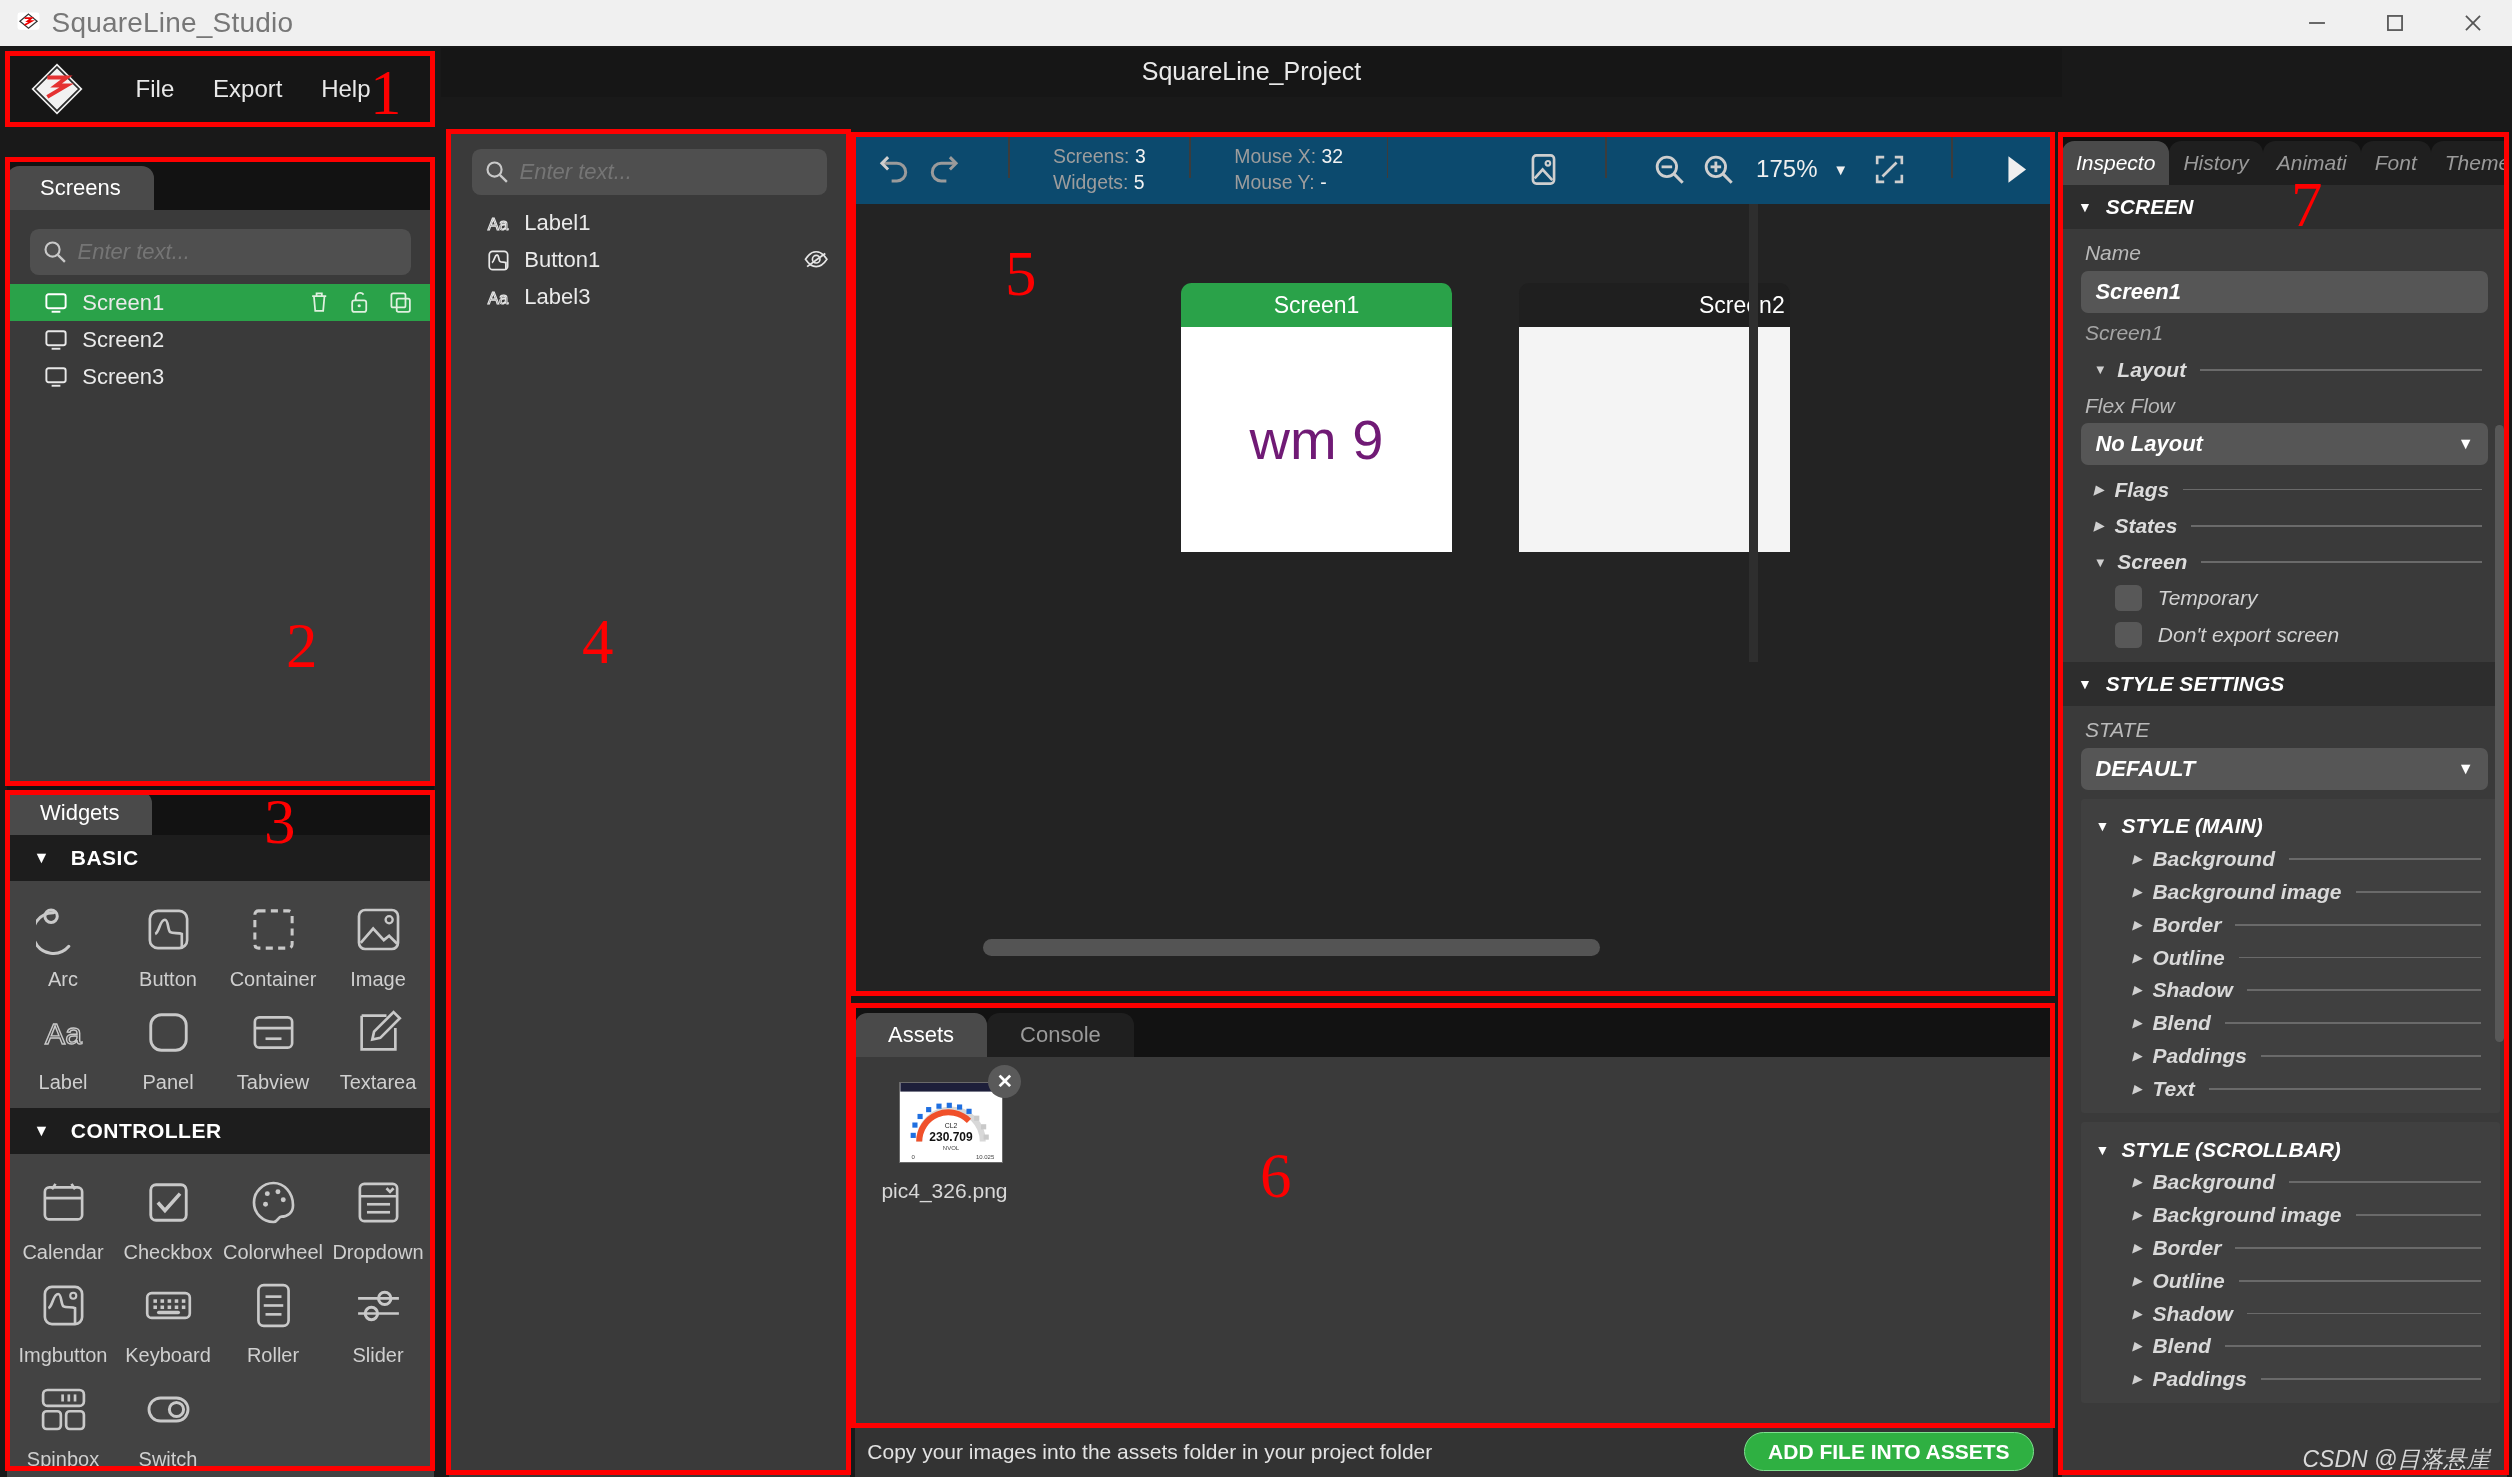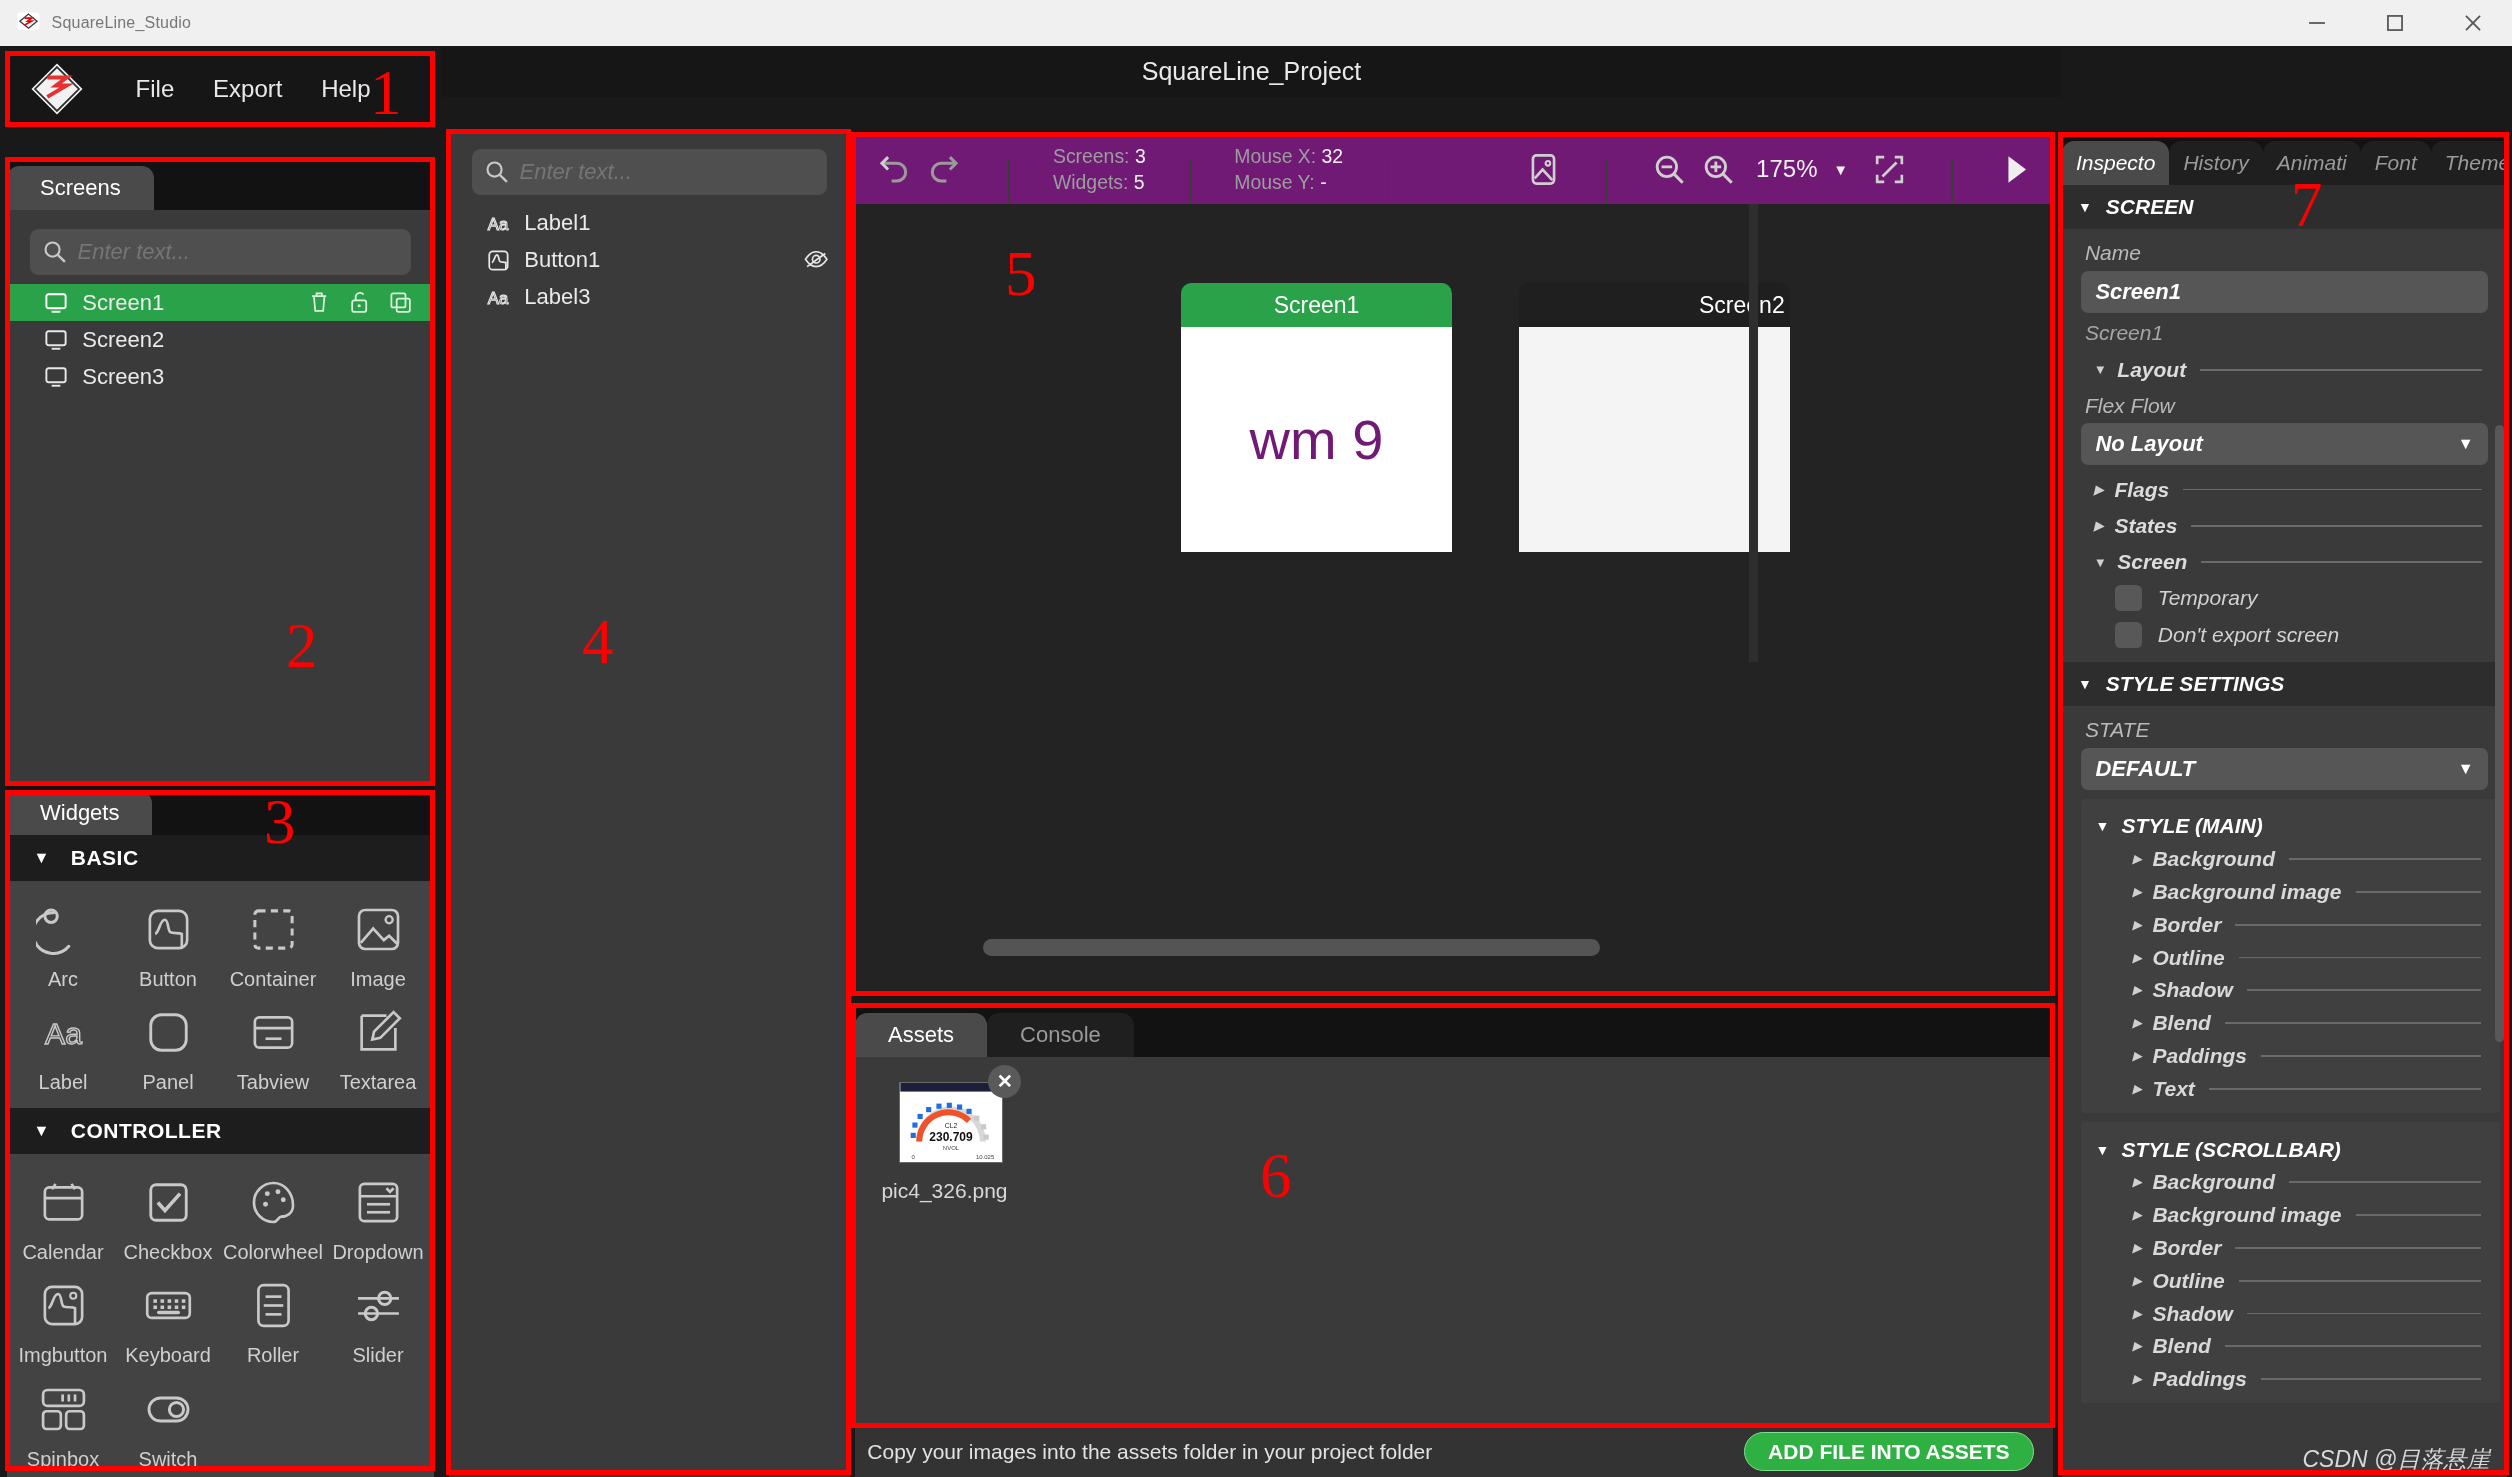--- a/index.html
+++ b/index.html
@@ -5,21 +5,21 @@
 <style>
   * { box-sizing: border-box; margin:0; padding:0; }
   html,body { width:2512px; height:1478px; overflow:hidden; background:#1b1b1b;
     font-family:"Liberation Sans", sans-serif; }
 
   
   #titlebar{ position:absolute; left:0; top:0; width:2512px; height:46px;
     background:#f0f0f0; display:flex; align-items:center; }
   #titlebar .app-ico{ width:25px; height:25px; margin-left:16px; margin-right:10.6px;
     position:relative; }
-  #titlebar .app-title{ font-size:16px; color:#777; letter-spacing:0.2px; }
+  #titlebar .app-title{ font-size:28px; color:#777; letter-spacing:0.2px; }
   #titlebar .wbtns{ margin-left:auto; display:flex; height:46px; }
   #titlebar .wbtn{ width:78px; height:46px; display:flex; align-items:center;
     justify-content:center; color:#555; }
   #titlebar .wbtn svg{ display:block; }
 
   
   #app{ position:absolute; left:0; top:46px; width:2512px; height:1432px;
     background:#191919; }
 
   
@@ -62,21 +62,21 @@
   .wcell .wico{ width:55px; height:55px; color:#c9c9c9; }
   .wcell .wlbl{ font-size:20px; color:#cfcfcf; }
 
   
   #hier-panel{ position:absolute; left:449px; top:84px; width:401px; height:1348px;
     background:#3a3a3a; }
 
   
   #canvas-panel{ position:absolute; left:855px; top:88px; width:1198px; height:859px;
     background:#232323; }
-  #canvas-toolbar{ height:70px; background:#701a75; display:flex; align-items:flex-end;
+  #canvas-toolbar{ height:70px; background:#0c4a6e; display:flex; align-items:flex-start;
     color:#d4d4d4;gap:24px; }
   #canvas-toolbar .tgroup{ display:flex; align-items:center; height:70px; padding:0 19.4px; }
   #canvas-toolbar .vdiv{ width:1.8px; height:44px; background:#3c3c3c; }
   .tbicon{ width:37px; height:37px; color:#cfcfcf; }
   .kv{ font-size:19.4px; color:#9d9d9d; line-height:26.4px; }
   .kv b{ color:#f2f2f2; font-weight:normal; }
   #canvas-stage{ position:relative; height:731px; background:#232323; overflow:hidden; }
   .screen-card{ position:absolute; }
   .screen-card .cap{ height:44px; border-top-left-radius:10.6px;
     border-top-right-radius:10.6px; display:flex; align-items:center;

